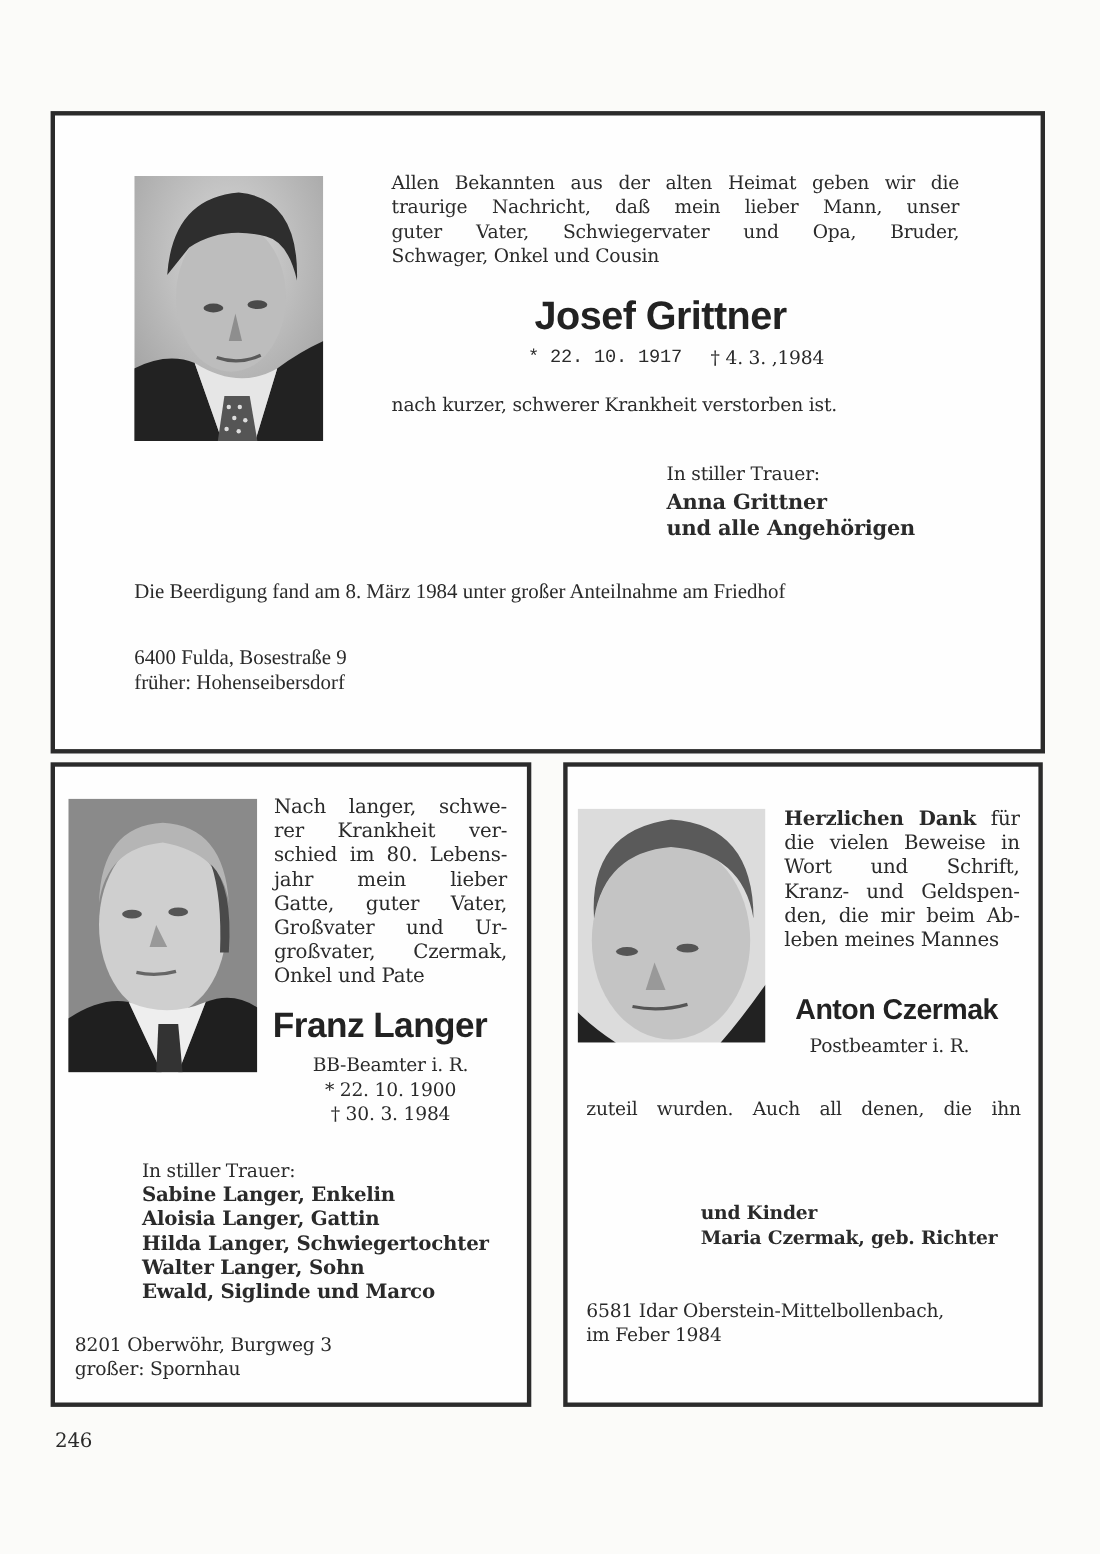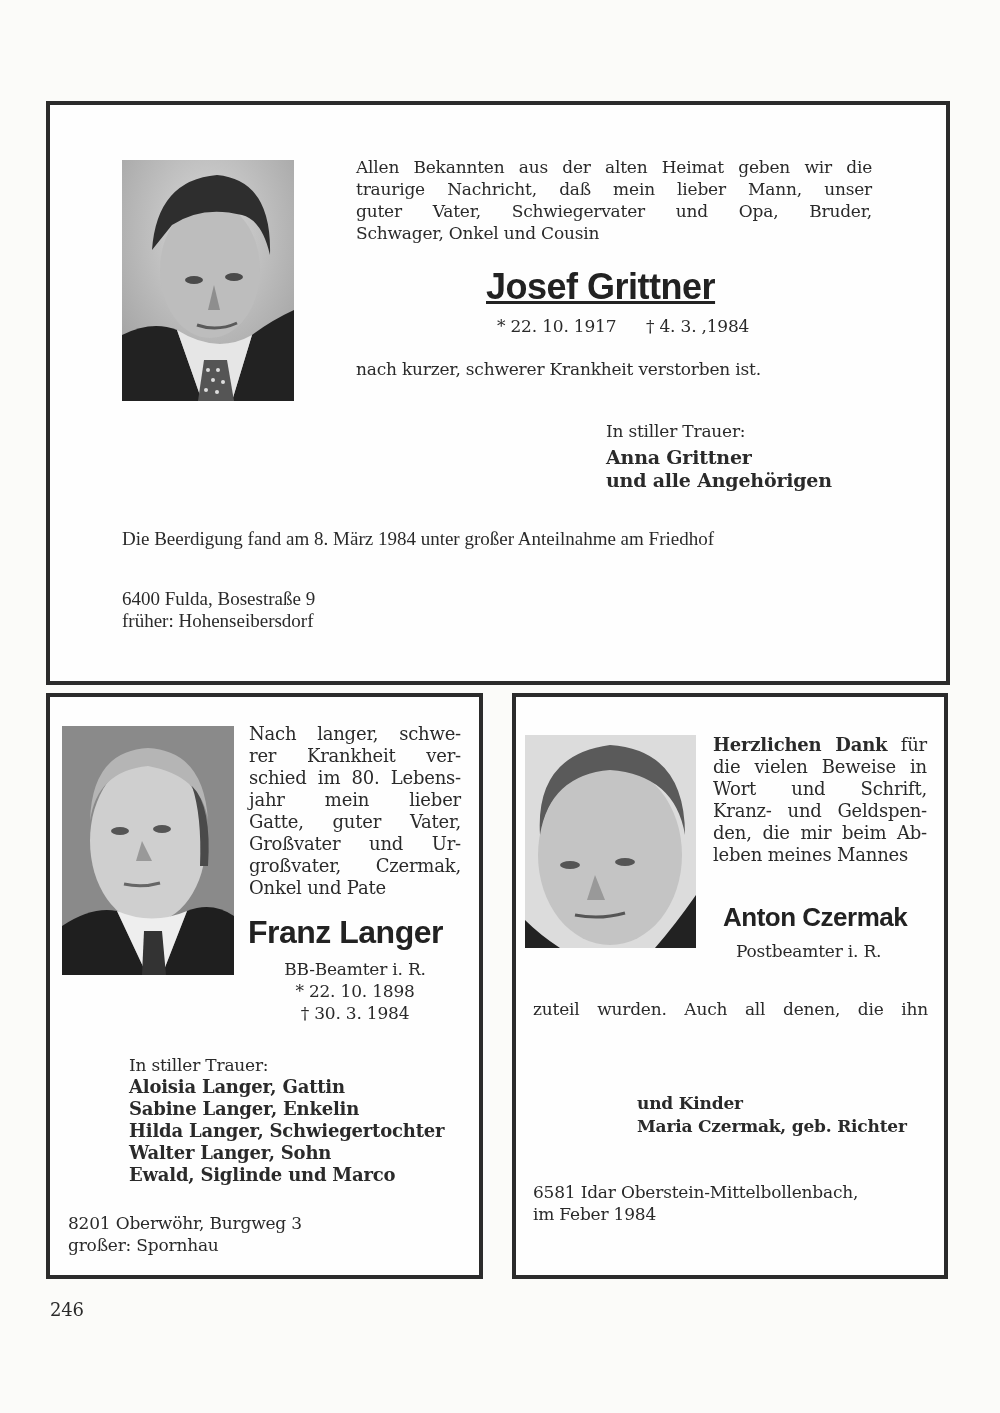--- a/index.html
+++ b/index.html
@@ -55,23 +55,23 @@
   </svg>
 </div>
 
 <div class="abs serif" style="left:356px; top:156px; width:516px;">
   <span class="jline">Allen Bekannten aus der alten Heimat geben wir die</span>
   <span class="jline">traurige Nachricht, daß mein lieber Mann, unser</span>
   <span class="jline">guter Vater, Schwiegervater und Opa, Bruder,</span>
   <span class="line">Schwager, Onkel und Cousin</span>
 </div>
 
-<div class="abs sans-name" style="left:486px; top:266px; font-size:36px; line-height:42px;text-decoration:underline;">Josef Grittner</div>
+<div class="abs sans-name" style="left:486px; top:266px; font-size:36px; line-height:42px;">Josef Grittner</div>
 
-<div class="abs serif" style="left:497px; top:315px;">* 22. 10. 1917</div>
+<div class="abs serif" style="left:480px; top:315px;font-family:Liberation Mono, monospace;">* 22. 10. 1917</div>
 <div class="abs serif" style="left:646px; top:315px;">† 4. 3. ,1984</div>
 
 <div class="abs serif" style="left:356px; top:358px;">nach kurzer, schwerer Krankheit verstorben ist.</div>
 
 <div class="abs serif" style="left:606px; top:420px;">In stiller Trauer:</div>
 <div class="abs serif bold" style="left:606px; top:446px; font-size:19px; line-height:23px;">
   <span class="line">Anna Grittner</span>
   <span class="line">und alle Angehörigen</span>
 </div>
 
@@ -111,28 +111,28 @@
   <span class="jline">Gatte, guter Vater,</span>
   <span class="jline">Großvater und Ur-</span>
   <span class="jline">großvater, Czermak,</span>
   <span class="line">Onkel und Pate</span>
 </div>
 
 <div class="abs sans-name" style="left:248px; top:912px; font-size:32px; line-height:40px;">Franz Langer</div>
 
 <div class="abs serif center" style="left:249px; top:958px; width:212px;">
   <span class="line">BB-Beamter i. R.</span>
-  <span class="line">* 22. 10. 1898</span>
+  <span class="line">* 22. 10. 1900</span>
   <span class="line">† 30. 3. 1984</span>
 </div>
 
 <div class="abs serif" style="left:129px; top:1054px;">In stiller Trauer:</div>
 <div class="abs serif bold" style="left:129px; top:1076px; font-size:18px;">
+  <span class="line">Sabine Langer, Enkelin</span>
   <span class="line">Aloisia Langer, Gattin</span>
-  <span class="line">Sabine Langer, Enkelin</span>
   <span class="line">Hilda Langer, Schwiegertochter</span>
   <span class="line">Walter Langer, Sohn</span>
   <span class="line">Ewald, Siglinde und Marco</span>
 </div>
 
 <div class="abs serif" style="left:68px; top:1212px;">
   <span class="line">8201 Oberwöhr, Burgweg 3</span>
   <span class="line">großer: Spornhau</span>
 </div>
 

